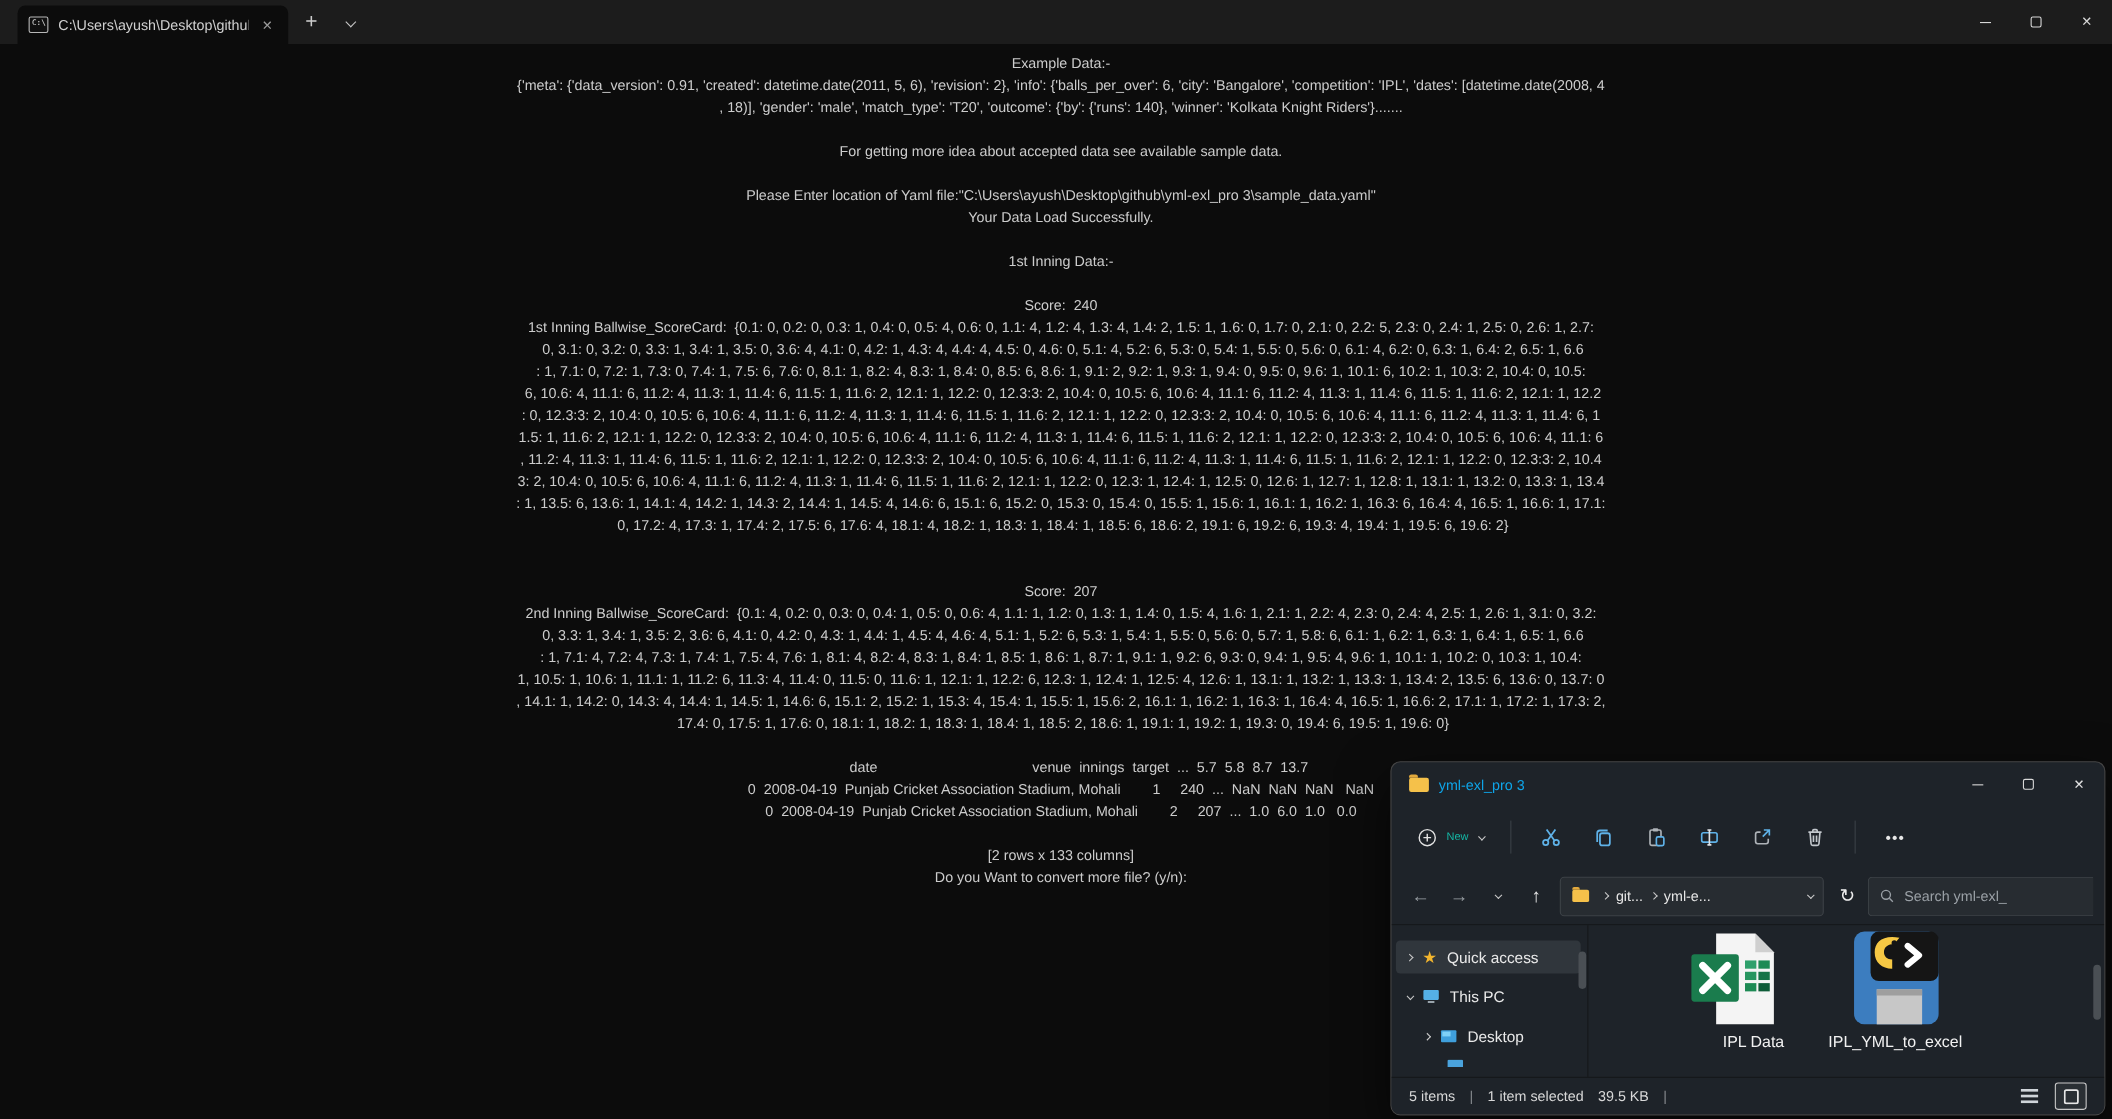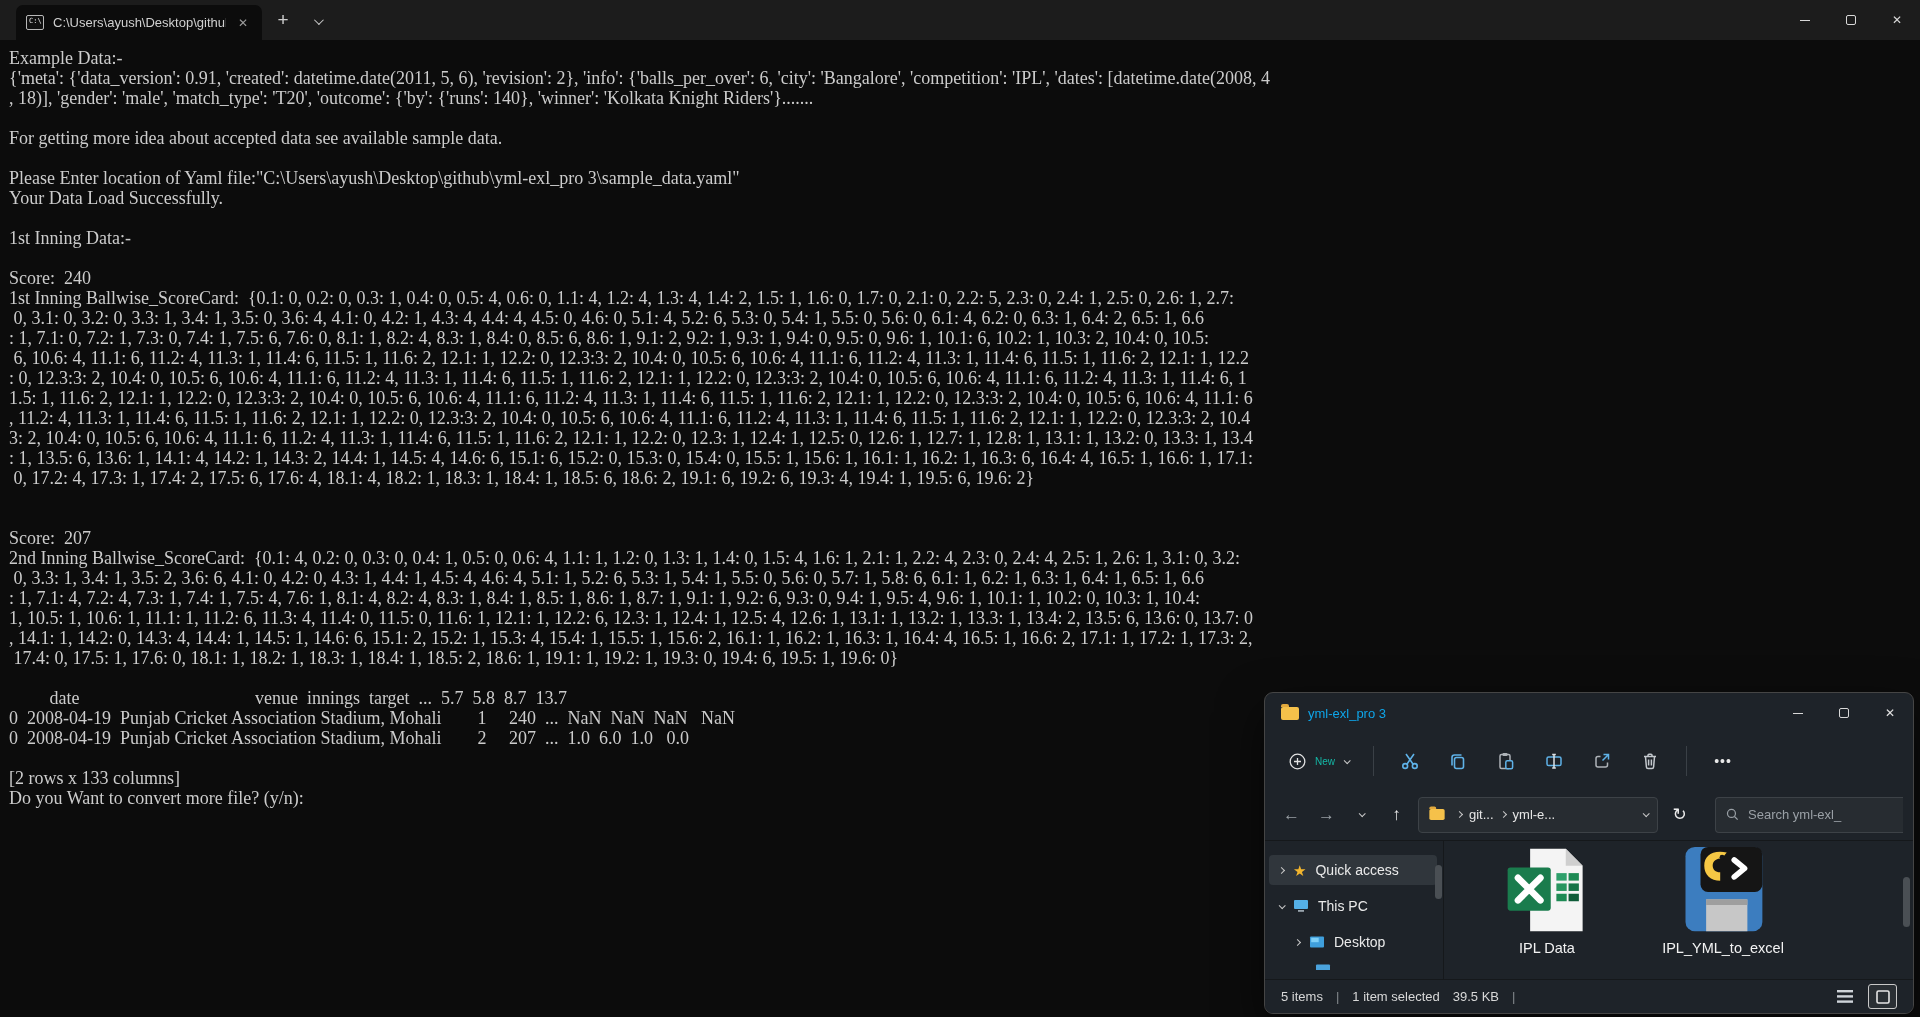--- a/index.html
+++ b/index.html
@@ -21,22 +21,22 @@
   .chev { display:inline-block; border-right:1.6px solid #c8c8c8; border-bottom:1.6px solid #c8c8c8; }
   .chev-d { width:7px; height:7px; transform:rotate(45deg) translateY(-2px); }
   .chev-r-sm { width:5px; height:5px; transform:rotate(-45deg); }
   .chev-d-sm { width:5px; height:5px; transform:rotate(45deg) translateY(-1px); }
   .win-controls { position:absolute; right:0; top:0; display:flex; height:40px; }
   .win-btn { width:46px; height:40px; display:flex; align-items:center; justify-content:center; color:#d8d8d8; font-size:12px; }
   .glyph-min { width:10px; height:1px; background:#d8d8d8; display:inline-block; }
   .glyph-max { width:10px; height:10px; border:1px solid #d8d8d8; border-radius:2px; display:inline-block; }
 
   .terminal-output { position:absolute; top:40px; left:0; right:0; bottom:0; padding:8px 0 0 9px;
-                     font-family:Liberation Serif, serif; font-size:18px; line-height:20px;
-                     color:#cccccc; z-index:1; }
+                     font-family:Liberation Sans, sans-serif; font-size:13px; line-height:20px;
+                     color:#cccccc; z-index:1;text-align:center; }
   .term-line { height:20px; white-space:pre; overflow:hidden; }
 
   
   .explorer { position:absolute; left:1264px; top:692px; width:650px; height:322px; background:#1e2329;
               border:1px solid #454545; border-radius:9px; box-shadow:0 18px 46px rgba(0,0,0,.6);
               color:#e8e8e8; overflow:hidden; z-index:5; }
   .ex-titlebar { height:40px; display:flex; align-items:center; padding-left:16px; }
   .folder-ico { width:18px; height:13px; background:#f5c14a; border-radius:2px; position:relative; margin-right:9px; flex:none; }
   .folder-ico::before { content:""; position:absolute; top:-3px; left:0; width:8px; height:3px; background:#e2a93d; border-radius:2px 2px 0 0; }
   .folder-ico-sm { transform:scale(.85); margin-right:4px; }
@@ -51,38 +51,38 @@
   .more-label { font-size:14px; letter-spacing:1px; color:#e8e8e8; }
 
   .ex-nav { height:52px; display:flex; align-items:center; padding:0 10px; gap:2px; border-bottom:1px solid #15181b; }
   .nav-btn { width:33px; height:34px; display:flex; align-items:center; justify-content:center; font-size:17px; color:#ececec; flex:none; }
   .nav-dim { color:#9aa0a5; }
   .addr-box { height:36px; width:240px; background:#272c31; border:1px solid #3d4247; border-radius:4px;
               display:flex; align-items:center; padding:0 9px; gap:7px; font-size:13px; flex:none; margin:0 3px; }
   .crumb { color:#e6e6e6; white-space:nowrap; }
   .addr-chev { margin-left:auto; }
   .search-box { height:36px; flex:1; background:#272c31; border:1px solid #3d4247; border-right:none;
-                border-radius:4px 0 0 4px; display:flex; align-items:center; padding:0 10px; gap:9px; margin-left:17px; }
+                border-radius:4px 0 0 4px; display:flex; align-items:center; padding:0 10px; gap:9px; margin-left:0; }
   .search-input { background:transparent; border:none; outline:none; color:#cfcfcf; font-size:13px; width:100%;
                   font-family:"Liberation Sans","DejaVu Sans",sans-serif; }
   .search-input::placeholder { color:#9aa0a6; opacity:1; }
 
   .ex-body { position:absolute; top:148px; left:0; right:0; bottom:34px; display:flex; }
   .sidebar { width:178px; padding-top:14px; position:relative; flex:none; }
   .sb-row { height:30px; display:flex; align-items:center; gap:9px; padding:0 8px 0 10px; font-size:14px;
             border-radius:4px; margin:0 6px 6px 4px; color:#eaeaea; white-space:nowrap; }
   .sb-row.hl { background:#30363c; }
   .sb-indent { margin-left:20px; }
   .sb-star { color:#f2b52e; font-size:15px; line-height:1; }
   .sb-scroll { position:absolute; right:1px; top:24px; width:7px; height:34px; background:#4a4f54; border-radius:4px; }
   .sb-partial { height:7px; overflow:hidden; margin-left:50px; }
 
   .files { flex:1; position:relative; border-left:1px solid #15181b; }
   .file-item { position:absolute; top:4px; width:150px; display:flex; flex-direction:column; align-items:center; gap:5px; }
-  .file-excel { left:28px; }
+  .file-excel { left:28px;align-items:flex-end; }
   .file-floppy { left:204px;text-align:center; }
   .file-label { font-size:14.5px; color:#f2f2f2; white-space:nowrap; }
   .pane-scroll { position:absolute; right:3px; top:36px; width:7px; height:50px; background:#4a4f54; border-radius:4px; }
 
   .ex-status { position:absolute; bottom:0; left:0; right:0; height:34px; display:flex; align-items:center;
                padding:0 16px; gap:13px; font-size:13px; color:#d8d8d8; border-top:1px solid #15181b; background:#1e2329; }
   .st-sep { color:#85898d; }
   .view-btns { margin-left:auto; display:flex; gap:9px; align-items:center; }
   .vb { width:29px; height:25px; display:flex; align-items:center; justify-content:center; border-radius:3px; }
   .vb.sel { border:1px solid #c9c9c9; background:#2a2f34; }

